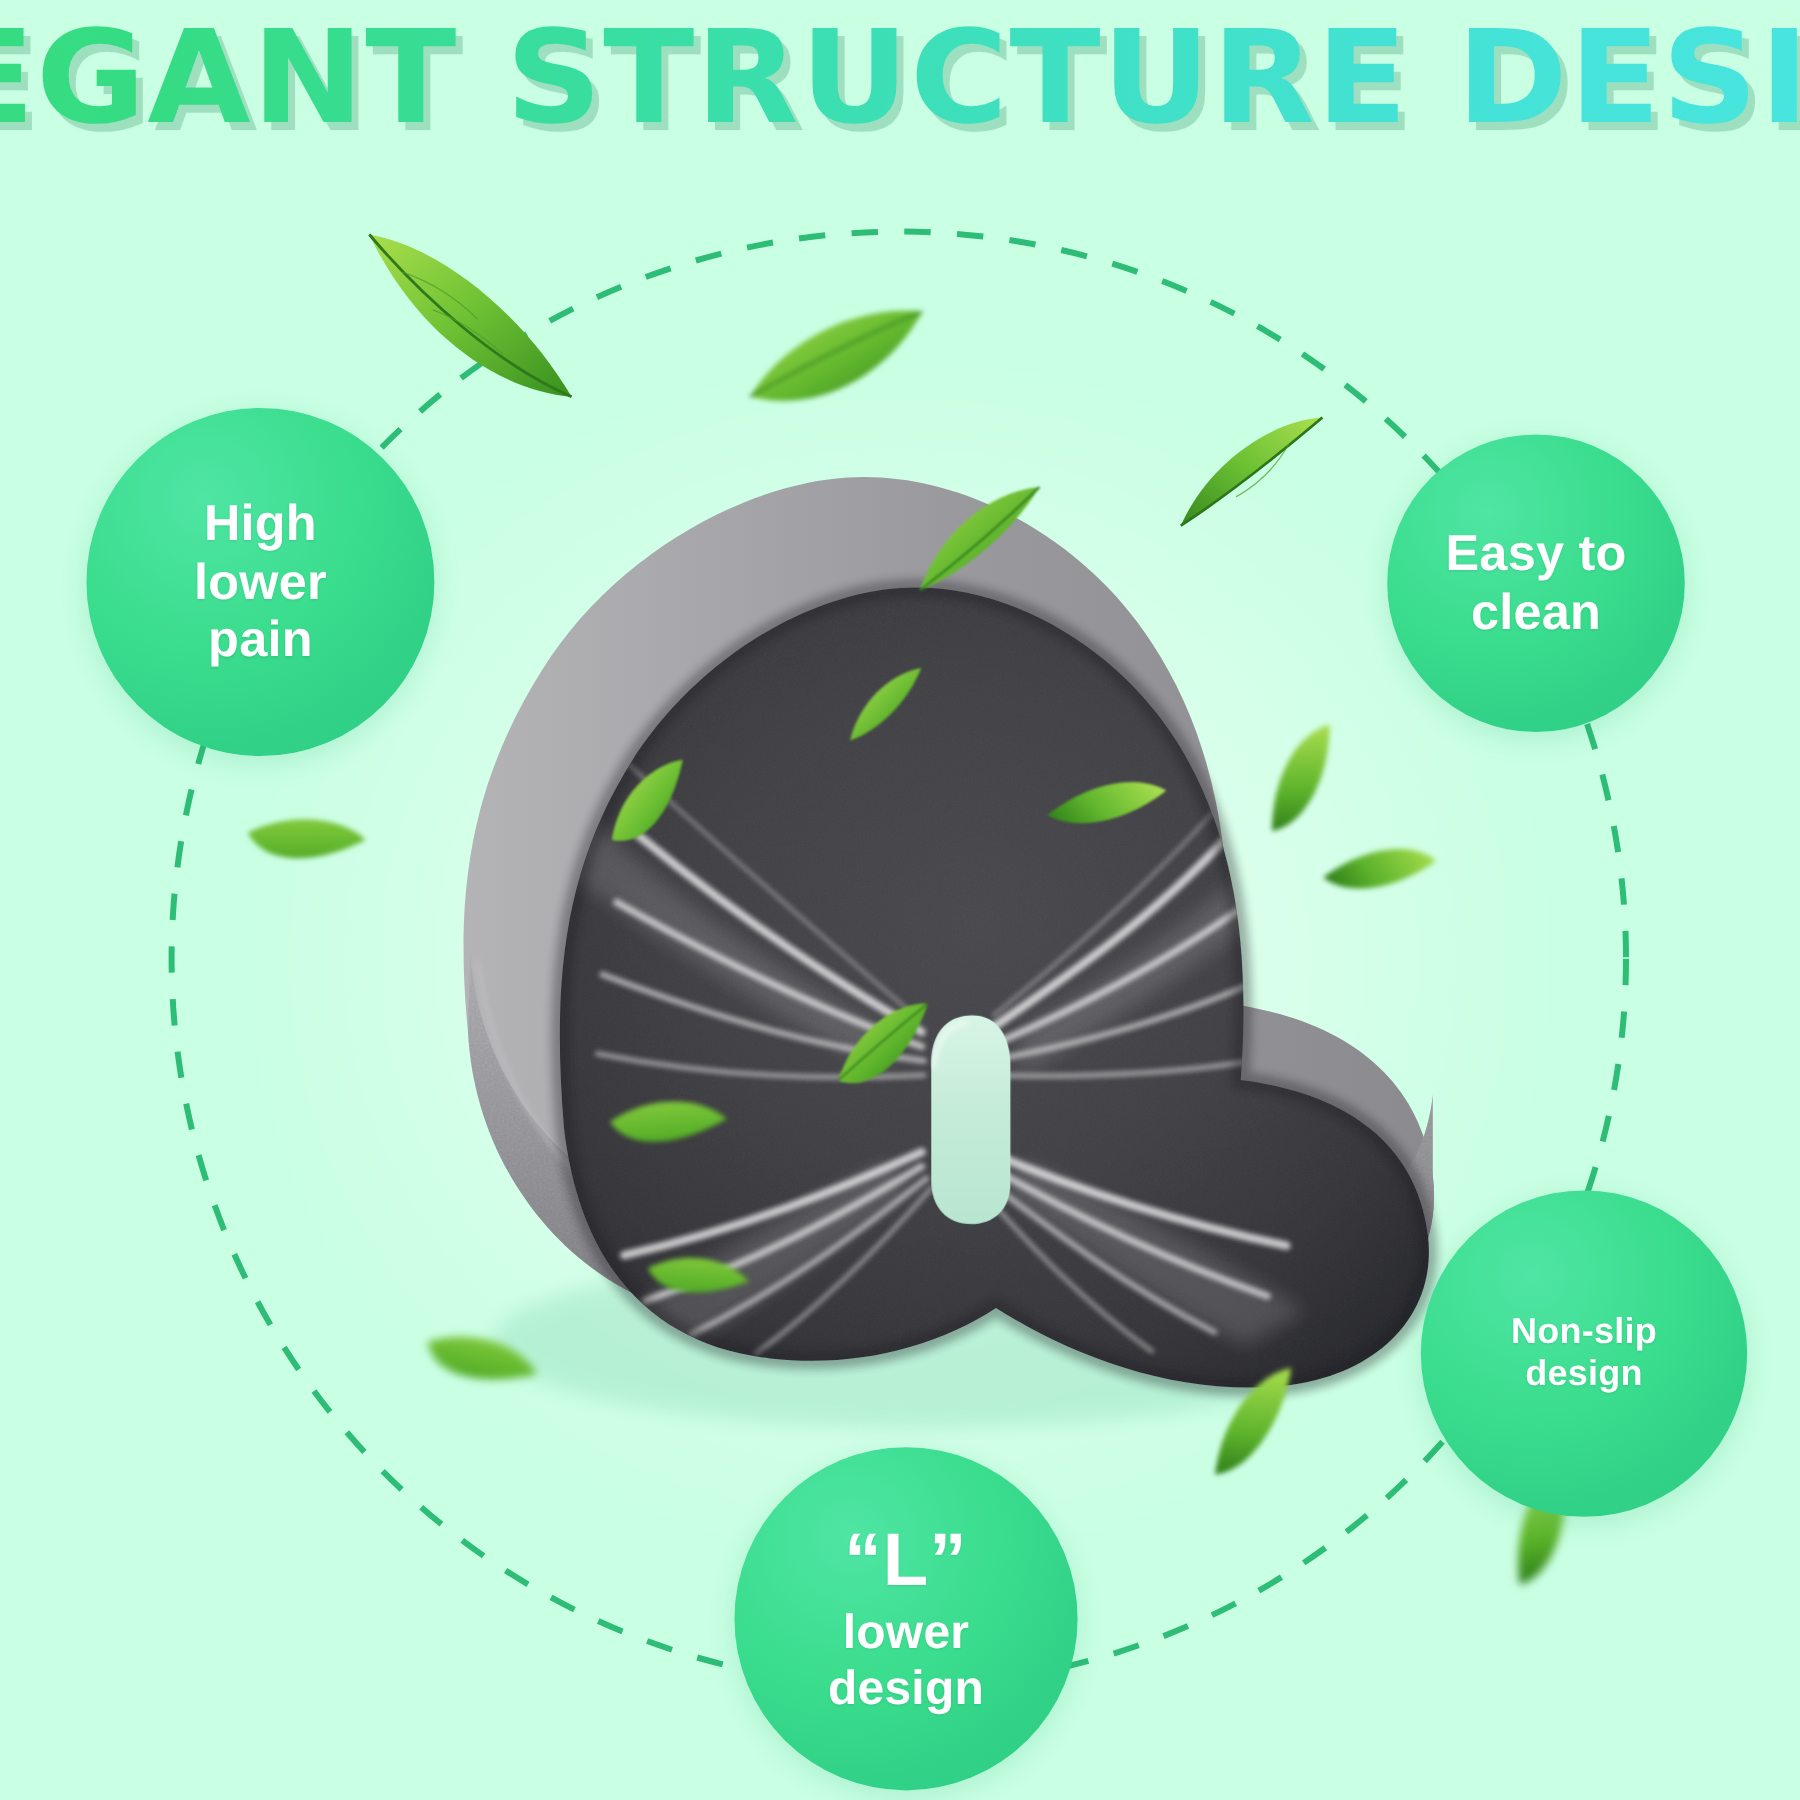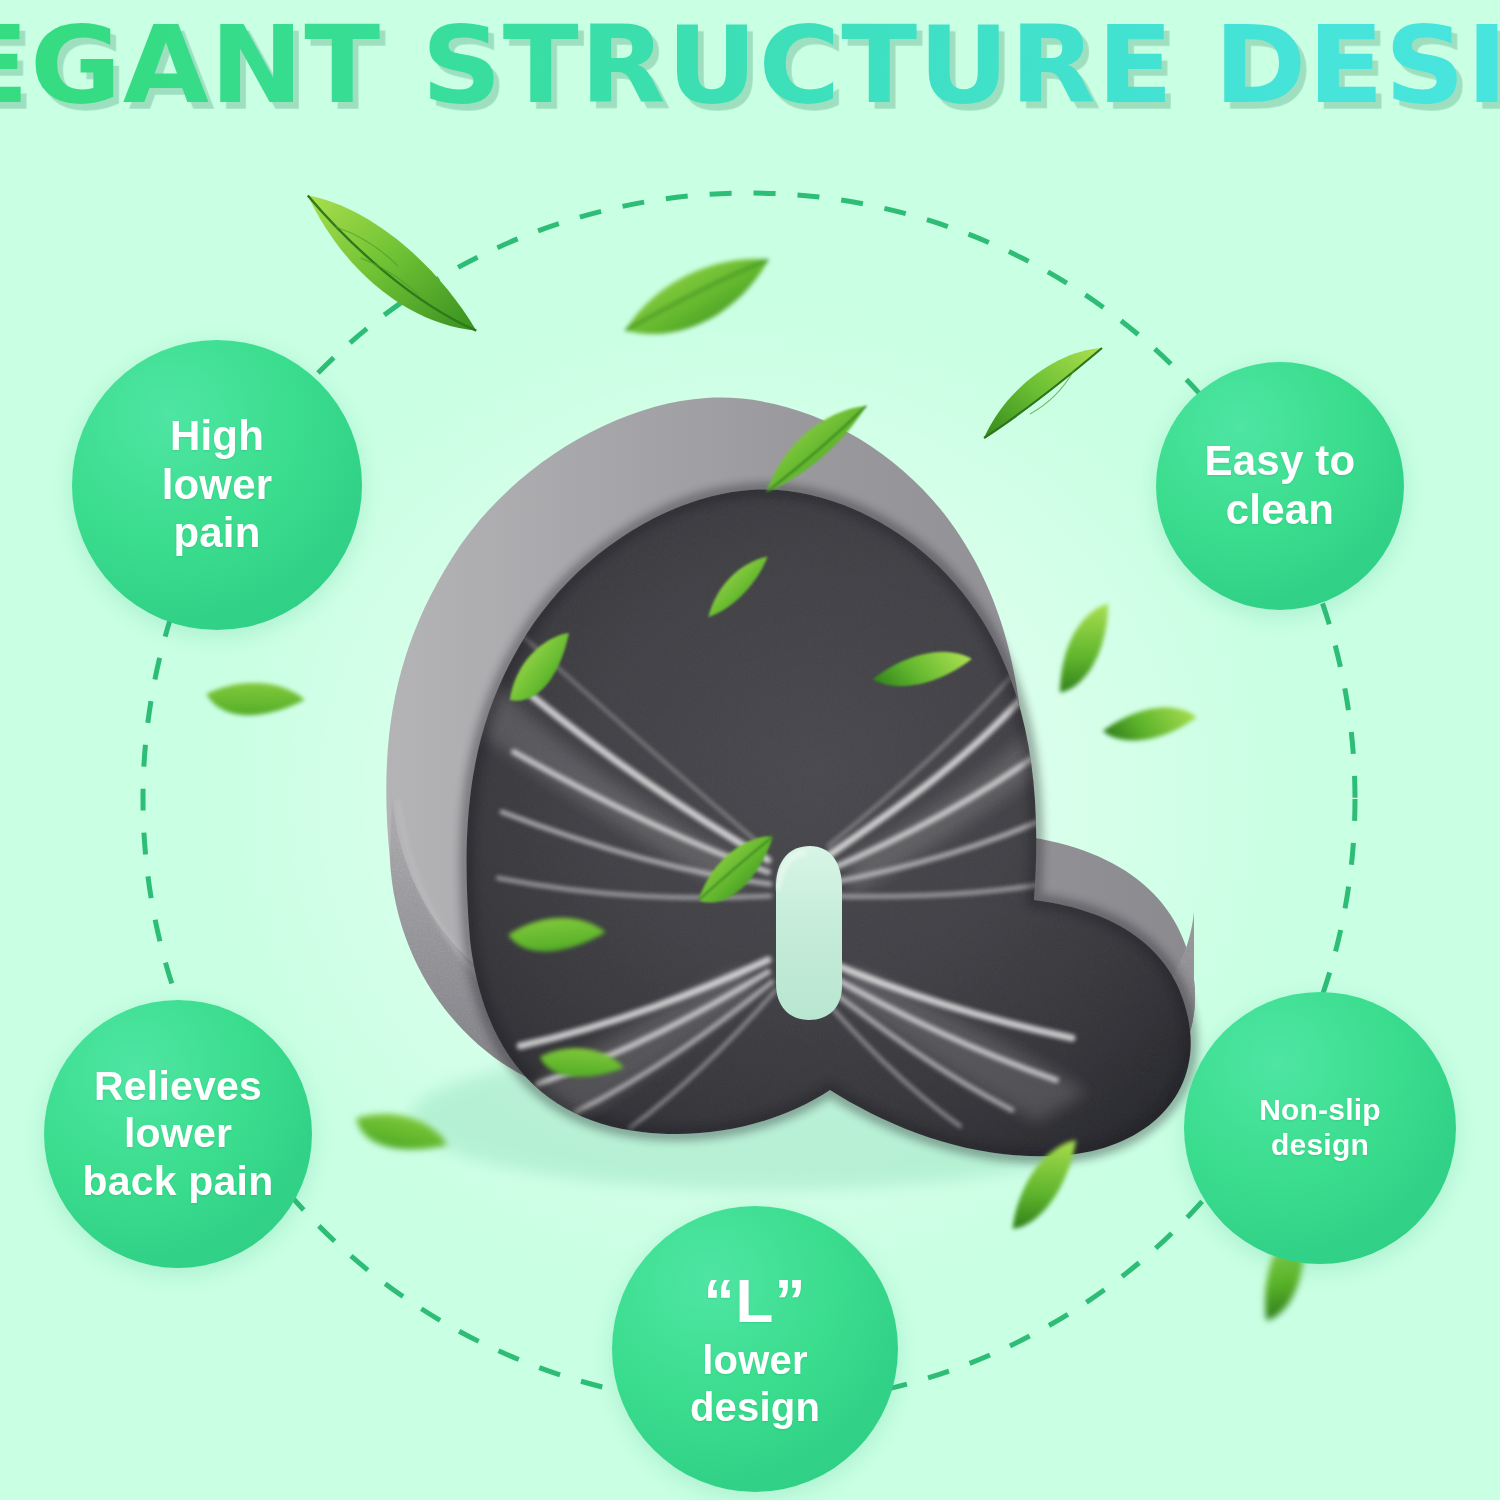--- a/index.html
+++ b/index.html
@@ -554,27 +554,20 @@
     </div>
   </div>
 
   <div class="bubble bubble-easy">
     <div class="txt">
       <div>Easy to</div>
       <div>clean</div>
     </div>
   </div>
 
-  <div class="bubble bubble-relieves">
-    <div class="txt">
-      <div>Relieves</div>
-      <div>lower</div>
-      <div>back pain</div>
-    </div>
-  </div>
 
   <div class="bubble bubble-nonslip">
     <div class="txt">
       <div>Non-slip</div>
       <div>design</div>
     </div>
   </div>
 
   <div class="bubble bubble-lshape">
     <div class="txt">

